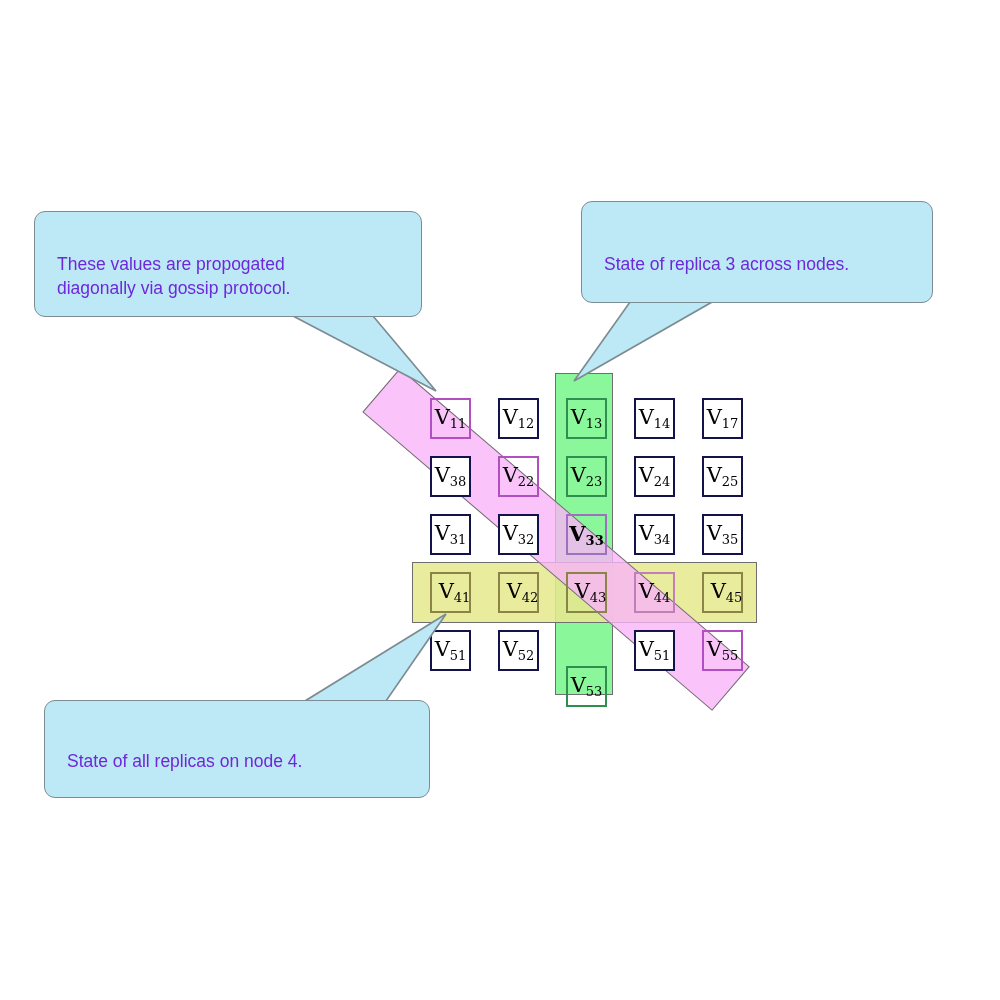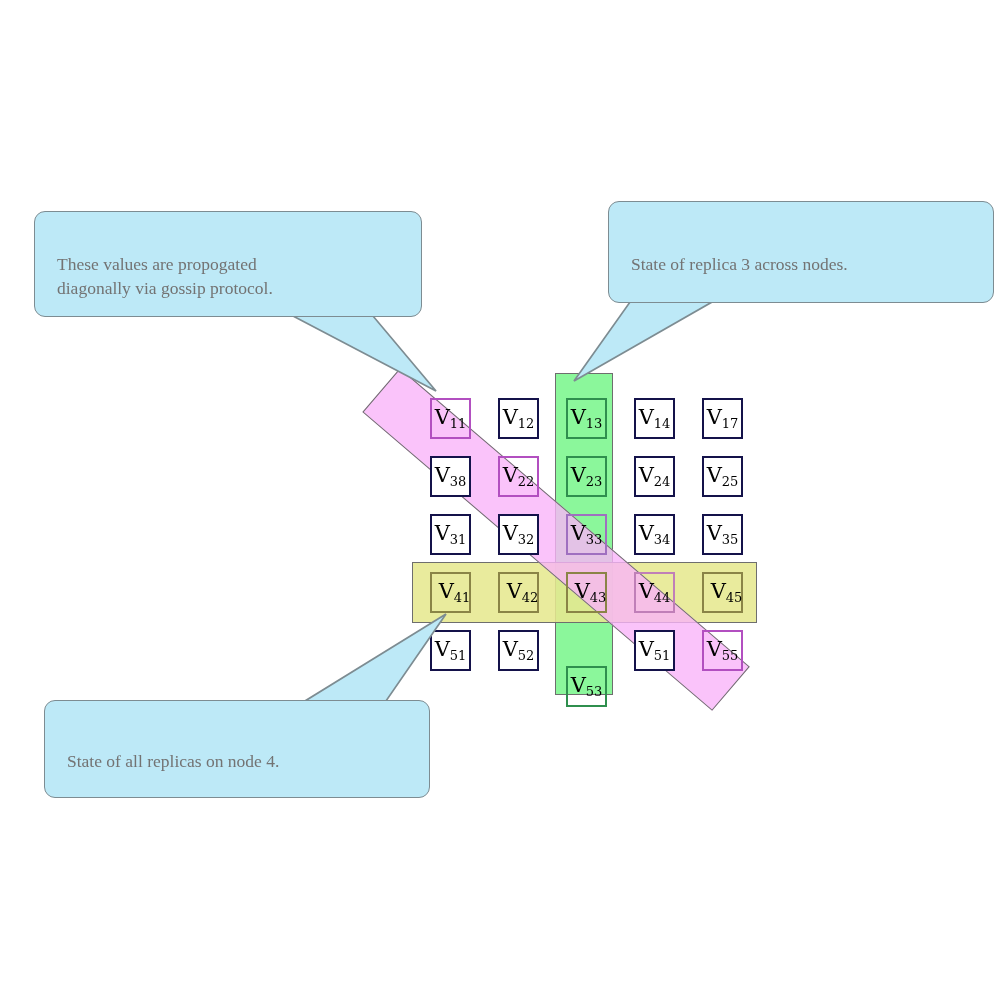--- a/index.html
+++ b/index.html
@@ -34,21 +34,21 @@
   
   .cell{
     position:absolute;width:41px;height:41px;box-sizing:border-box;
     border:2.2px solid #14124a;background:#ffffff;
     display:flex;align-items:center;justify-content:center;
     z-index:6;
   }
   .cell.on-green{background:transparent;border-color:#2f8f4e;}
   .cell.on-yellow{background:transparent;border-color:#8a8446;padding-left:8px;}
   .cell.on-diag{background:transparent;border-color:#b24fc0;}
-  .cell.on-diag-green{background:transparent;border-color:#9f6fc0;}
+  .cell.on-diag-green{background:transparent;border-color:#9f6fc0;font-weight:bold;}
   .cell.on-diag-yellow{background:transparent;border-color:#c07fb8;}
 
   .vlabel{
     font-family:"DejaVu Serif","Liberation Serif",serif;
     font-size:21px;color:#000;line-height:1;
     letter-spacing:0px;white-space:nowrap;
     position:relative;top:-1px;
   }
   .vlabel sub{
     font-size:13px;vertical-align:baseline;
@@ -57,26 +57,26 @@
 
   
   .callout{
     position:absolute;box-sizing:border-box;
     background:#bde9f7;border:1.7px solid #7d8c92;
     border-radius:11px;
     display:flex;align-items:center;
     z-index:9;
   }
   .callout .ctext{
-    font-family:Liberation Serif, serif;
-    font-size:17.5px;color:#737373;line-height:1.38;
+    font-family:Liberation Sans, sans-serif;
+    font-size:17.5px;color:#6d28d9;line-height:1.38;
     padding:0 22px;white-space:pre-line;margin-top:24px;
   }
   #callout-diag{left:34px;top:211px;width:388px;height:106px;}
-  #callout-col {left:608px;top:201px;width:386px;height:102px;}
+  #callout-col {left:581px;top:201px;width:352px;height:102px;}
   #callout-row {left:44px; top:700px;width:386px;height:98px;}
 
   .tail{position:absolute;z-index:8;overflow:visible;}
   .tail polygon{fill:#bde9f7;stroke:#7d8c92;stroke-width:1.7;}
 </style>
 </head>
 <body>
 
 <div id="stage">
 

